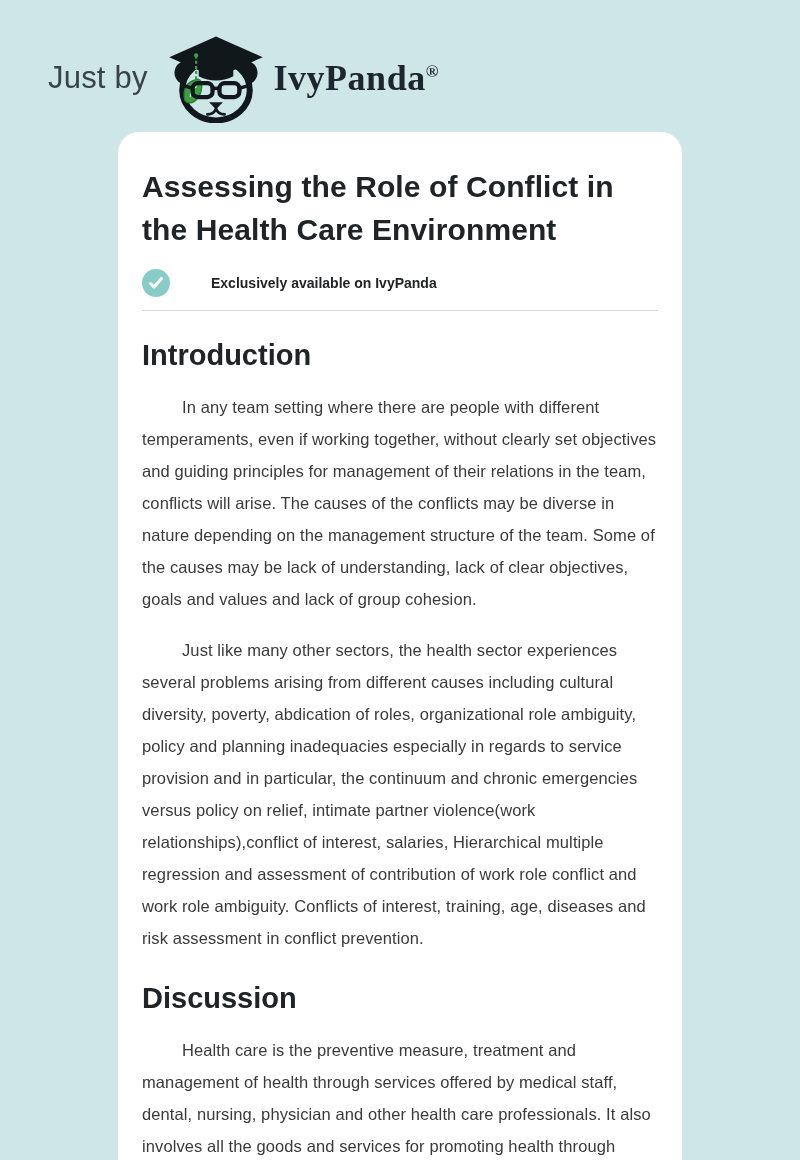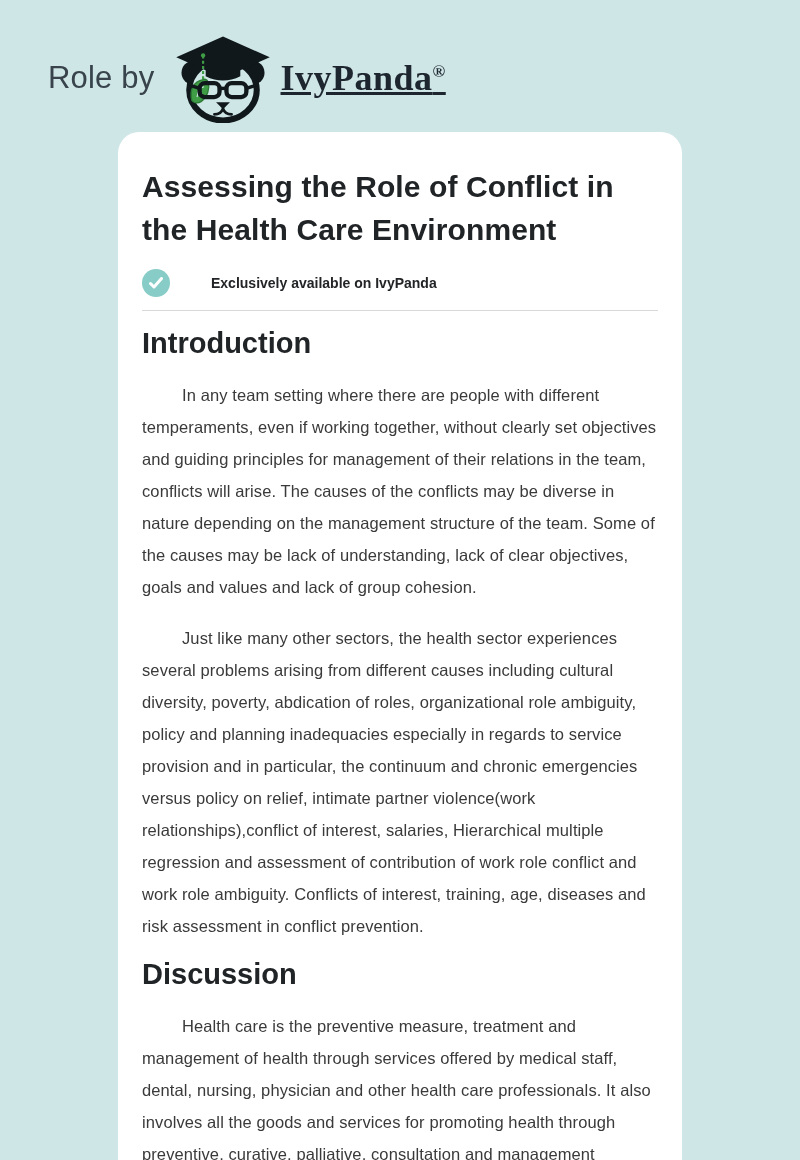--- a/index.html
+++ b/index.html
@@ -27,21 +27,20 @@
     display: flex;
     align-items: center;
   }
   .brand-name {
     font-family: "Liberation Serif", serif;
     font-weight: 700;
     font-size: 36px;
     color: #1d252e;
     margin-left: 6px;
     letter-spacing: 0.5px;
-    text-decoration: underline;
   }
   .brand-name sup {
     font-size: 17px;
     vertical-align: super;
   }
 
   
   .card {
     width: 564px;
     margin: 10px auto 0 auto;
@@ -82,36 +81,36 @@
   }
   .divider {
     height: 1px;
     background: #d9d9d9;
     margin-top: 13px;
   }
   .section-heading {
     font-size: 29px;
     font-weight: 700;
     color: #212426;
-    margin-top: 16px;
+    margin-top: 28px;
   }
   .body-paragraph {
     margin-top: 19px;
     font-size: 16.5px;
     line-height: 32px;
     color: #3a3a3a;
     text-indent: 40px;
     letter-spacing: 0.1px;
   }
 </style>
 </head>
 <body>
 
 <header class="page-header">
-  <span class="essay-by">Role by</span>
+  <span class="essay-by">Just by</span>
 
   <span class="logo-wrap">
 
     <svg width="104" height="90" viewBox="0 0 120 104" aria-hidden="true">
 
       <circle cx="26" cy="46" r="14" fill="#10181c"></circle>
       <circle cx="94" cy="46" r="14" fill="#10181c"></circle>
 
       <ellipse cx="60" cy="66" rx="39" ry="35" fill="#cee6e6" stroke="#10181c" stroke-width="7"></ellipse>
 

